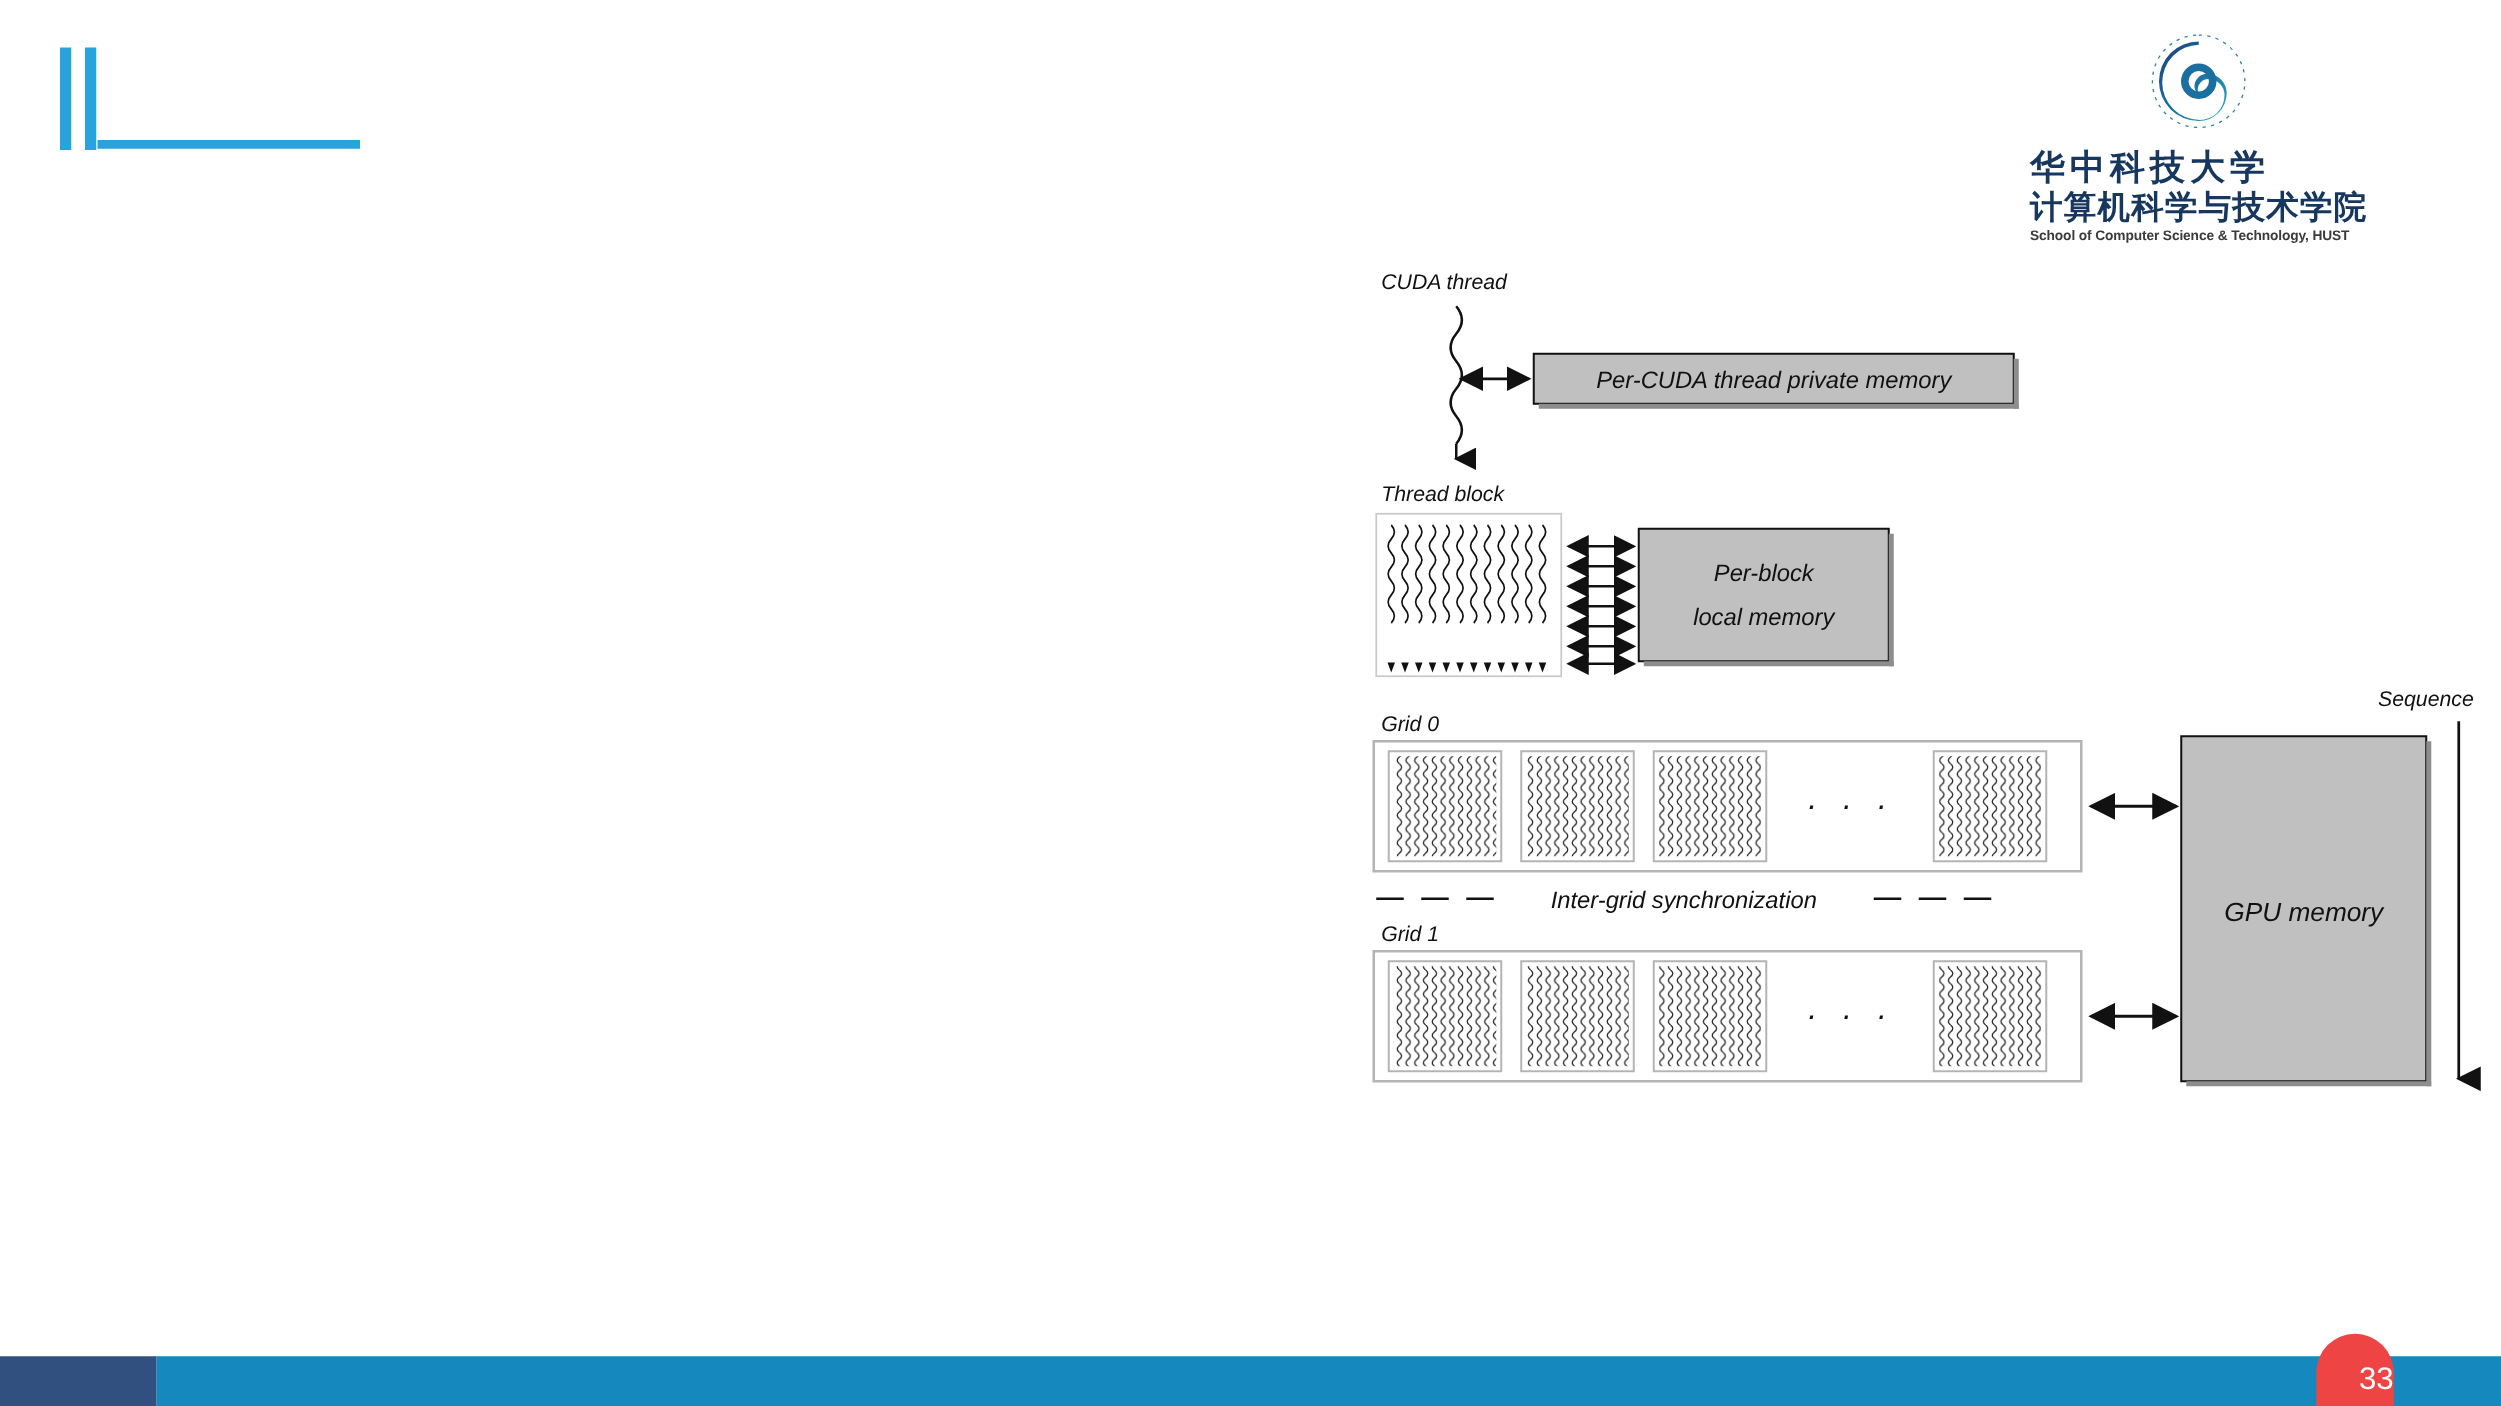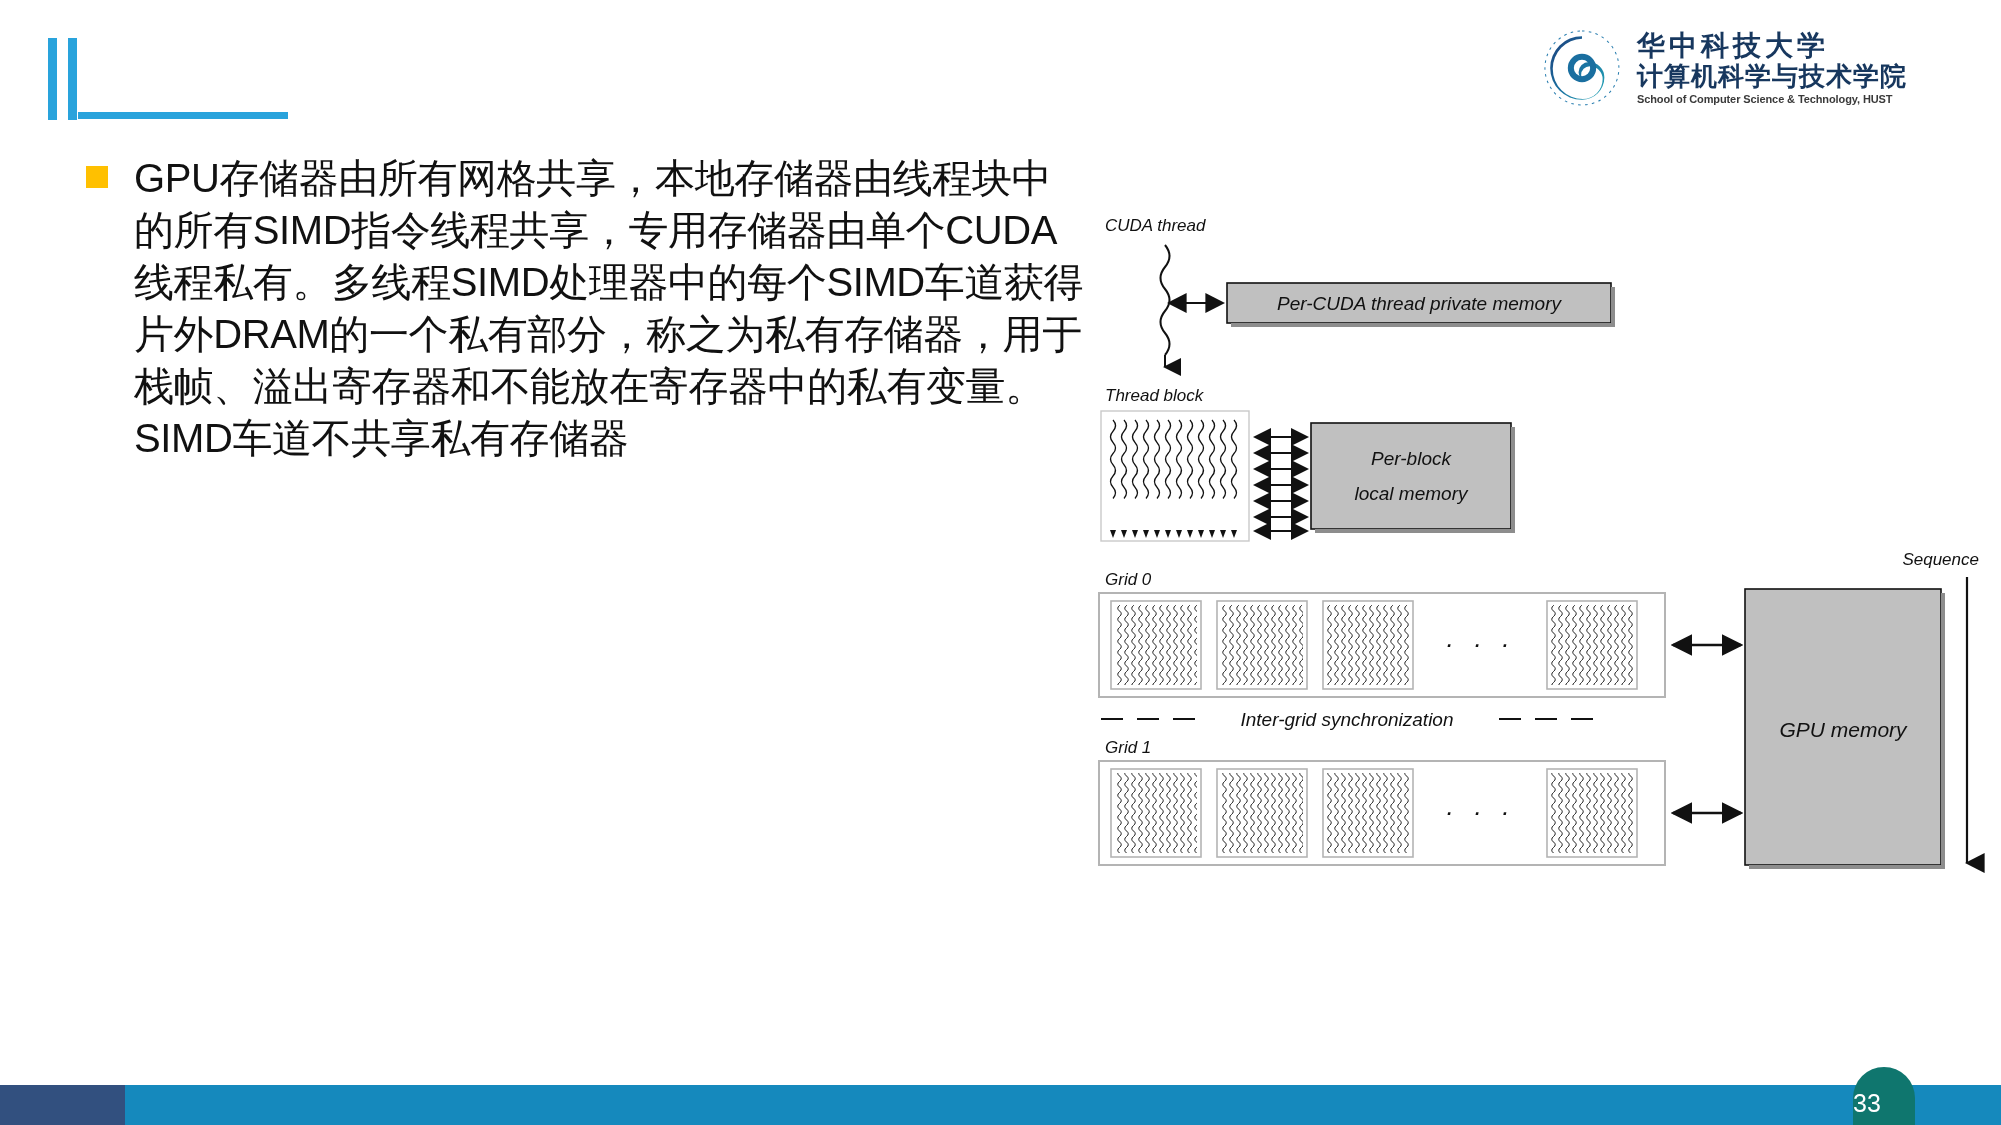--- a/index.html
+++ b/index.html
@@ -54,20 +54,21 @@
   
   #logo {
     position: absolute;
     right: 22px;
     top: 22px;
     width: 440px;
     height: 92px;
     display: flex;
     align-items: center;
     gap: 12px;
+    flex-direction: column;
   }
   #logo-mark {
     width: 86px; height: 86px;
     flex: 0 0 86px;
   }
   #logo-text {
     display: flex;
     flex-direction: column;
     justify-content: center;
   }
@@ -154,25 +155,25 @@
     left: 125px; top: 0;
     width: 1876px; height: 40px;
     background: #1589BD;
   }
   #page-number-badge {
     position: absolute;
     right: 86px;
     bottom: 0;
     width: 62px;
     height: 58px;
-    background: #0f766e;
+    background: #ef4444;
     border-radius: 31px 31px 0 0;
     display: flex;
     align-items: flex-end;
-    justify-content: flex-start;
+    justify-content: flex-end;
   }
   #page-number {
     color: #ffffff;
     font-size: 25px;
     line-height: 1;
     padding-bottom: 9px;
   }
 </style>
 </head>
 <body>
@@ -211,25 +212,20 @@
     </svg>
   </div>
   <div id="logo-text">
     <div id="logo-line-1">华中科技大学</div>
     <div id="logo-line-2">计算机科学与技术学院</div>
     <div id="logo-line-3">School of Computer Science &amp; Technology, HUST</div>
   </div>
 </div>
 
 <div id="bullets">
-  <div class="bullet">
-    <div class="bullet-marker"></div>
-    <div class="bullet-text">GPU存储器由所有网格共享，本地存储器由线程块中的所有SIMD指令线程共享，专用存储器由单个CUDA线程私有。多线程SIMD处理器中的每个SIMD车道获得片外DRAM的一个私有部分，称之为私有存储器，用于栈帧、溢出寄存器和不能放在寄存器中的私有变量。
-SIMD车道不共享私有存储器</div>
-  </div>
 </div>
 
 <div id="diagram">
   <svg width="890" height="690" viewBox="0 0 890 690" aria-hidden="true">
     <defs>
       <marker id="arrR" markerWidth="9" markerHeight="9" refX="8" refY="4.5" orient="auto">
         <path d="M0,0 L9,4.5 L0,9 z" fill="#111"></path>
       </marker>
       <marker id="arrL" markerWidth="9" markerHeight="9" refX="1" refY="4.5" orient="auto">
         <path d="M9,0 L0,4.5 L9,9 z" fill="#111"></path>

